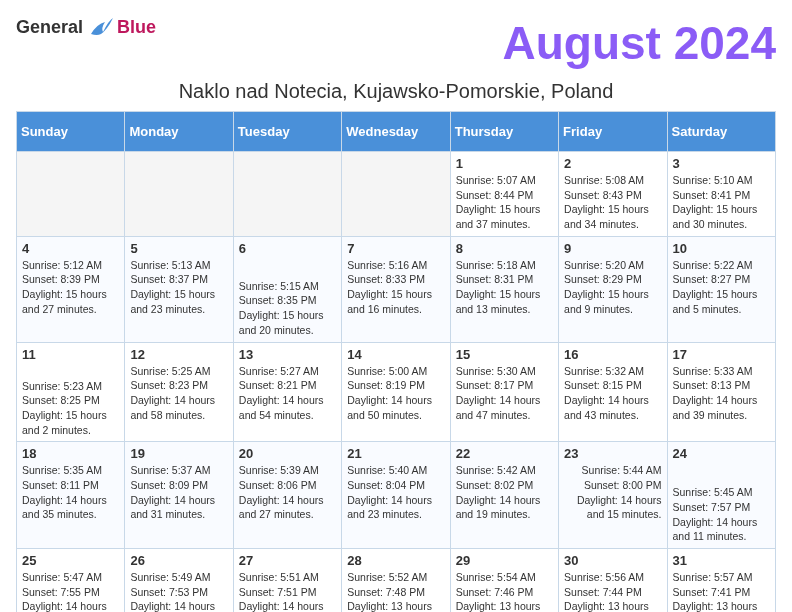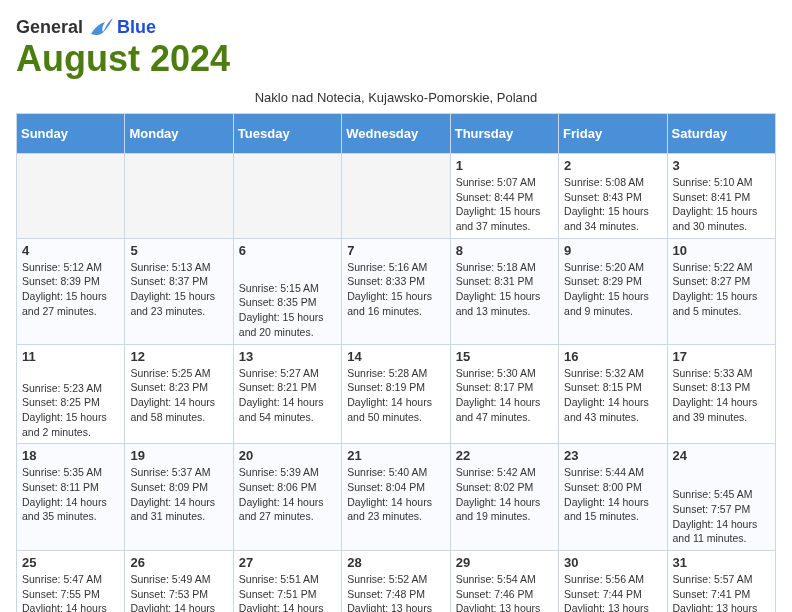--- a/index.html
+++ b/index.html
@@ -8,50 +8,49 @@
       background: #fff;
       width: 792px;
       min-height: 612px;
       padding: 16px;
     }
     .header-area {
       display: flex;
       justify-content: space-between;
       align-items: flex-start;
       margin-bottom: 4px;
-      flex-direction: column;
     }
     .logo {
       display: flex;
       align-items: center;
       gap: 2px;
     }
     .logo-text-general {
       font-size: 18px;
       font-weight: bold;
       color: #333;
     }
     .logo-text-blue {
       font-size: 18px;
       font-weight: bold;
-      color: #1d4ed8;
+      color: #be185d;
     }
     .logo-bird {
       width: 28px;
       height: 22px;
       margin-left: 2px;
     }
     .month-title {
-      font-size: 36px;
+      font-size: 46px;
       font-weight: bold;
-      color: #4d7c0f;
+      color: #8b5cf6;
       text-align: right;
     }
     .subtitle {
-      font-size: 13px;
+      font-size: 20px;
       color: #333;
       text-align: center;
       margin-bottom: 8px;
       margin-top: 10px;
     }
     table {
       width: 100%;
       border-collapse: collapse;
       table-layout: fixed;
     }
@@ -217,21 +216,21 @@
         </td>
         <td>
           <span class="day-number">13</span>
           <div class="day-info" style="white-space: pre-line;">Sunrise: 5:27 AM
 Sunset: 8:21 PM
 Daylight: 14 hours
 and 54 minutes.</div>
         </td>
         <td>
           <span class="day-number">14</span>
-          <div class="day-info" style="white-space: pre-line;">Sunrise: 5:28 AM
+          <div class="day-info" style="white-space: pre-line;">Sunrise: 5:00 AM
 Sunset: 8:19 PM
 Daylight: 14 hours
 and 50 minutes.</div>
         </td>
         <td>
           <span class="day-number">15</span>
           <div class="day-info" style="white-space: pre-line;">Sunrise: 5:30 AM
 Sunset: 8:17 PM
 Daylight: 14 hours
 and 47 minutes.</div>
@@ -282,21 +281,21 @@
         </td>
         <td>
           <span class="day-number">22</span>
           <div class="day-info" style="white-space: pre-line;">Sunrise: 5:42 AM
 Sunset: 8:02 PM
 Daylight: 14 hours
 and 19 minutes.</div>
         </td>
         <td>
           <span class="day-number">23</span>
-          <div class="day-info" style="white-space: pre-line;">Sunrise: 5:44 AM
+          <div class="day-info" style="white-space: pre-line; text-align: right;">Sunrise: 5:44 AM
 Sunset: 8:00 PM
 Daylight: 14 hours
 and 15 minutes.</div>
         </td>
         <td>
           <span class="day-number">24</span>
           <div class="day-info" style="white-space: pre-line; margin-top: 24px;">Sunrise: 5:45 AM
 Sunset: 7:57 PM
 Daylight: 14 hours
 and 11 minutes.</div>

